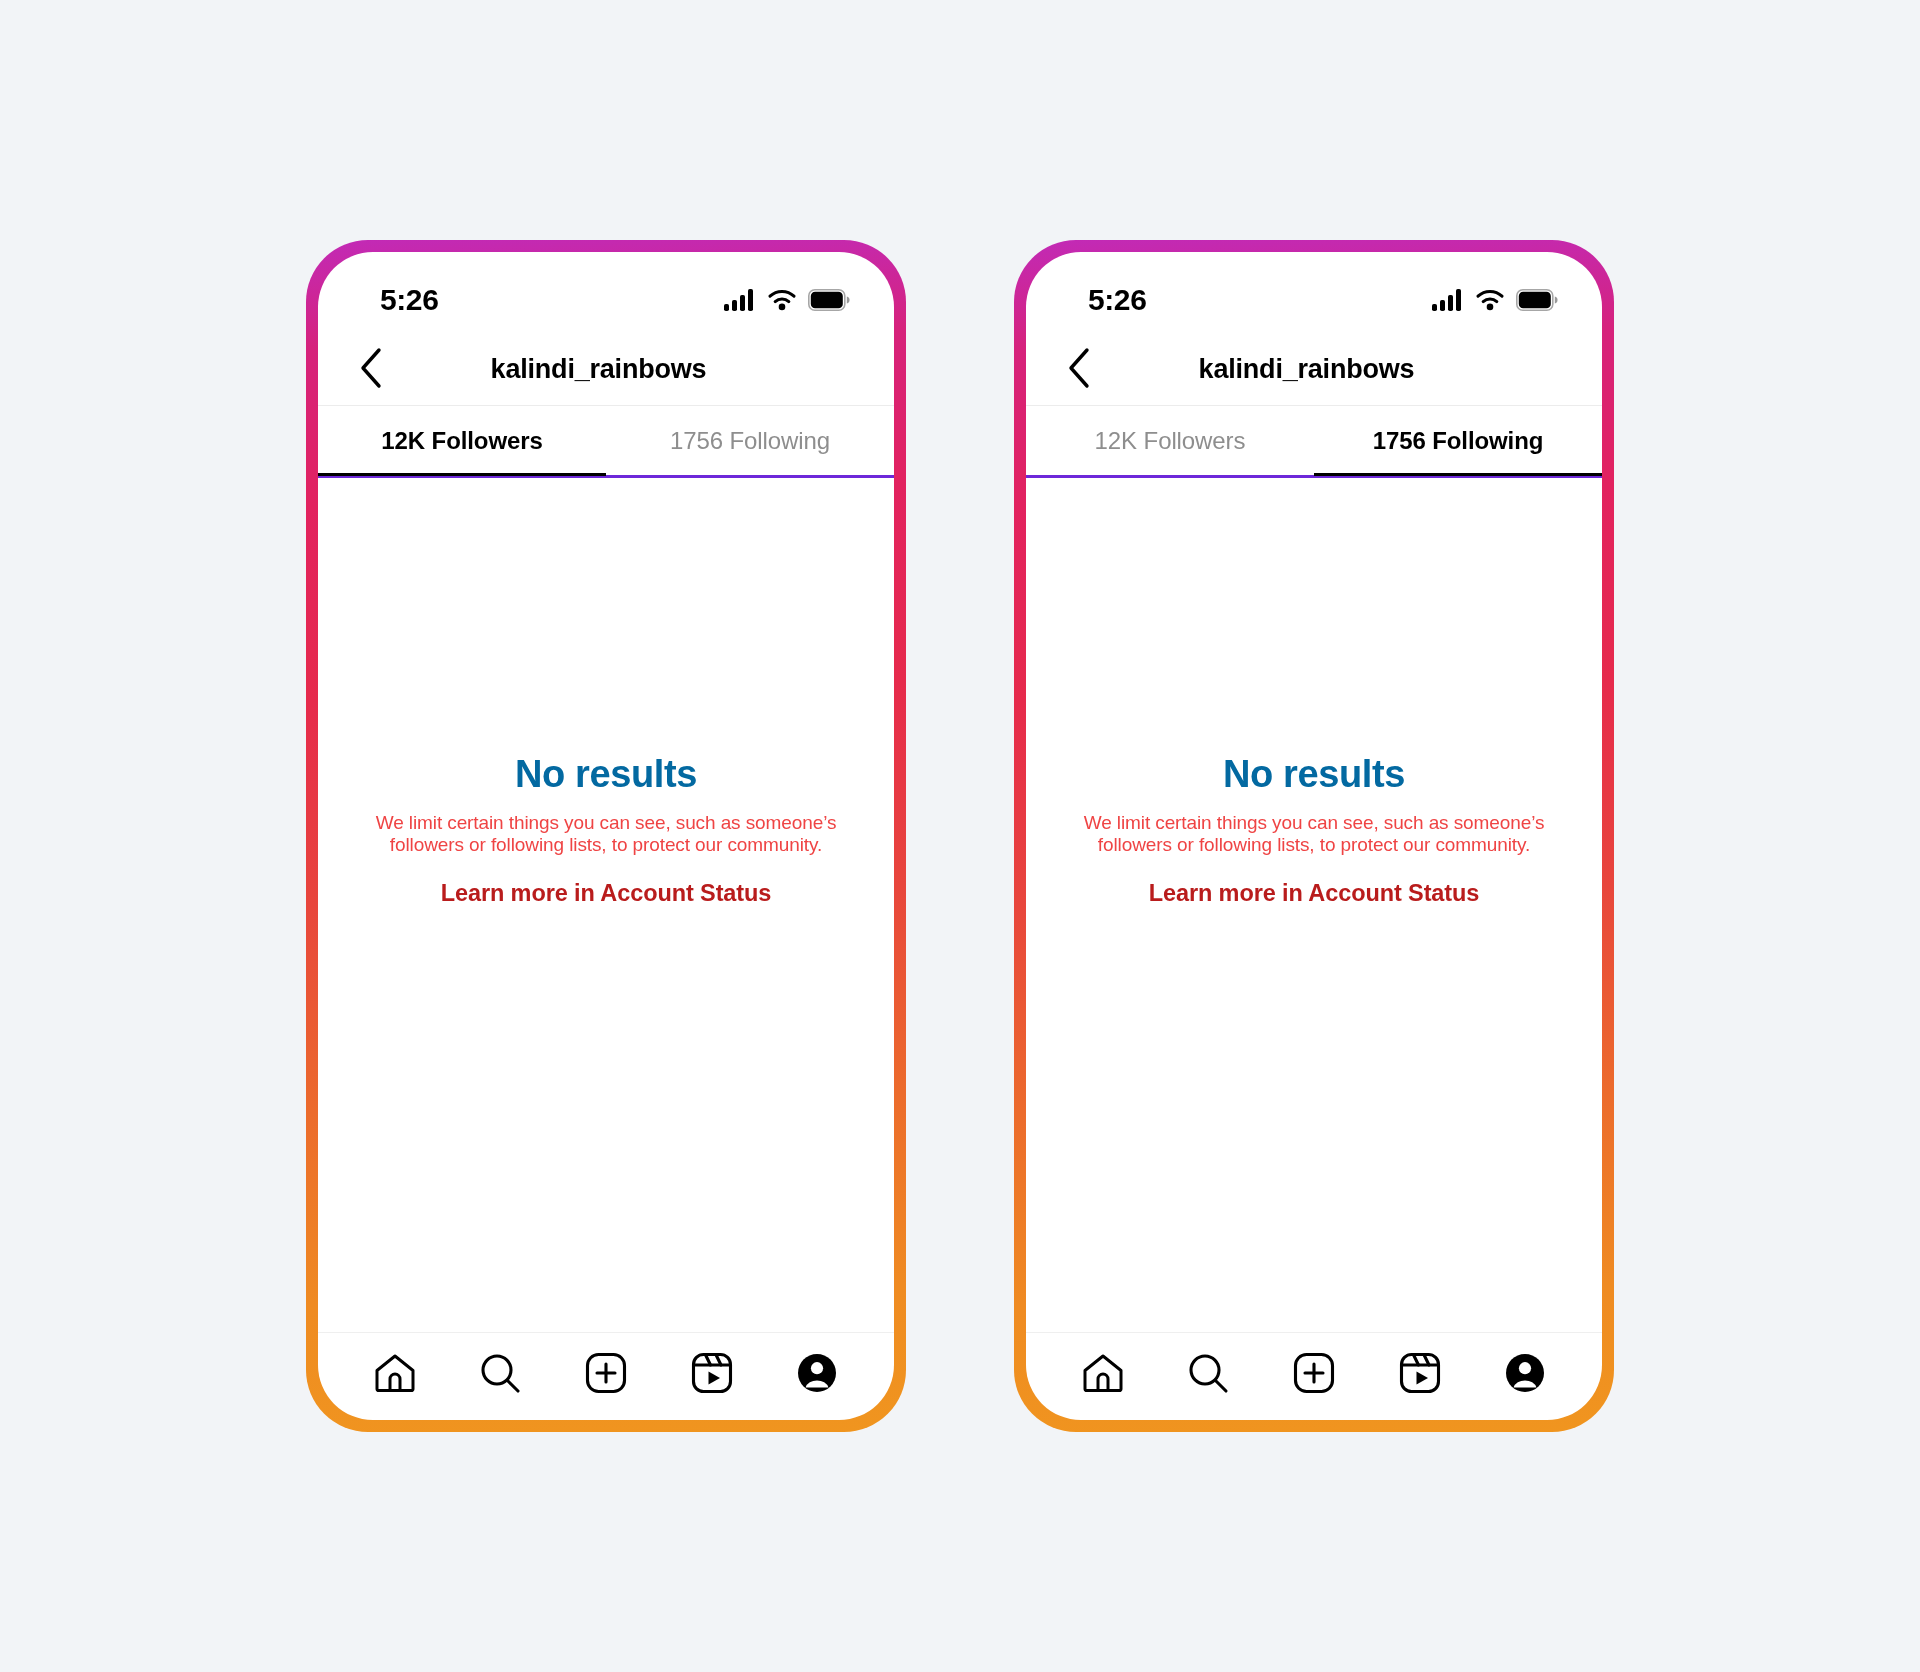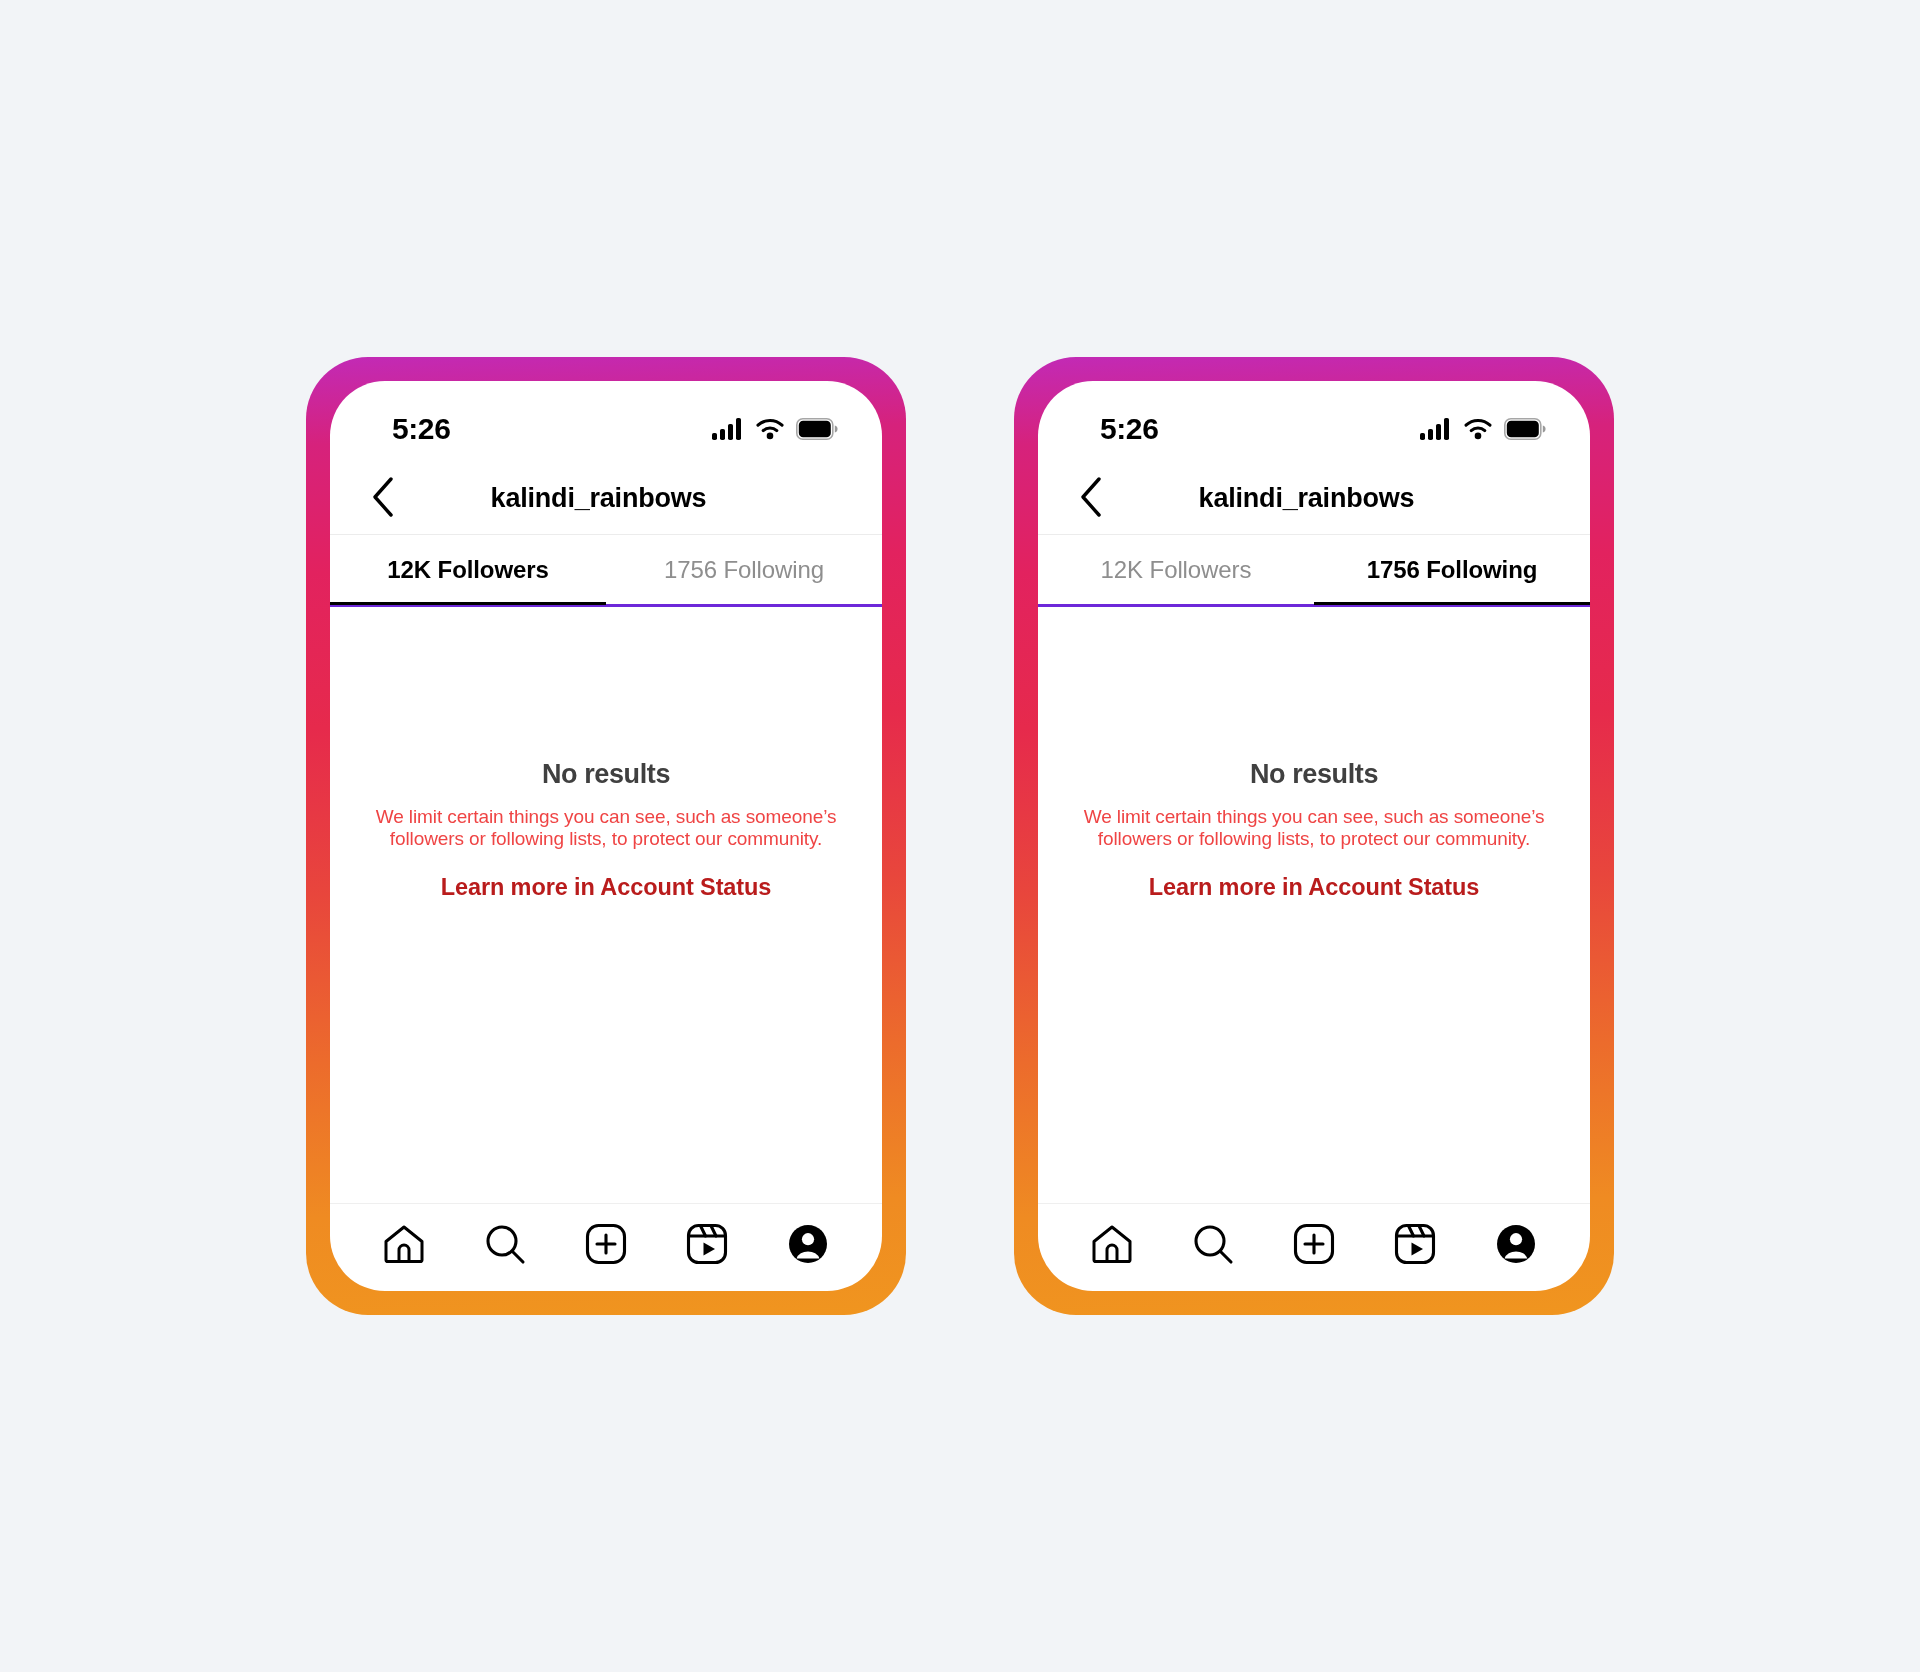--- a/index.html
+++ b/index.html
@@ -16,23 +16,23 @@
     display: flex;
     justify-content: center;
     align-items: center;
     gap: 108px;
     background: #f2f4f7;
   }
 
   
   .phone {
     width: 600px;
-    height: 958px;
+    height: 1192px;
     border-radius: 62px;
-    padding: 24px;
+    padding: 12px;
     background: linear-gradient(178deg,
         #c22ab6 0%,
         #d6227c 9%,
         #e2225f 22%,
         #e62a4c 38%,
         #e8463c 55%,
         #ec6b2c 72%,
         #ef8b22 88%,
         #f0951f 100%);
     position: relative;
@@ -134,23 +134,23 @@
   .content {
     flex: 1 1 auto;
     display: flex;
     flex-direction: column;
     align-items: center;
     justify-content: center;
     padding: 0 40px 150px 40px;
     text-align: center;
   }
   .empty-title {
-    font-size: 27px;
+    font-size: 38px;
     font-weight: bold;
-    color: #404040;
+    color: #0369a1;
     letter-spacing: -0.4px;
     margin-bottom: 16px;
   }
   .empty-desc {
     font-size: 19px;
     line-height: 1.18;
     color: #ef4444;
     max-width: 480px;
     letter-spacing: -0.1px;
   }

